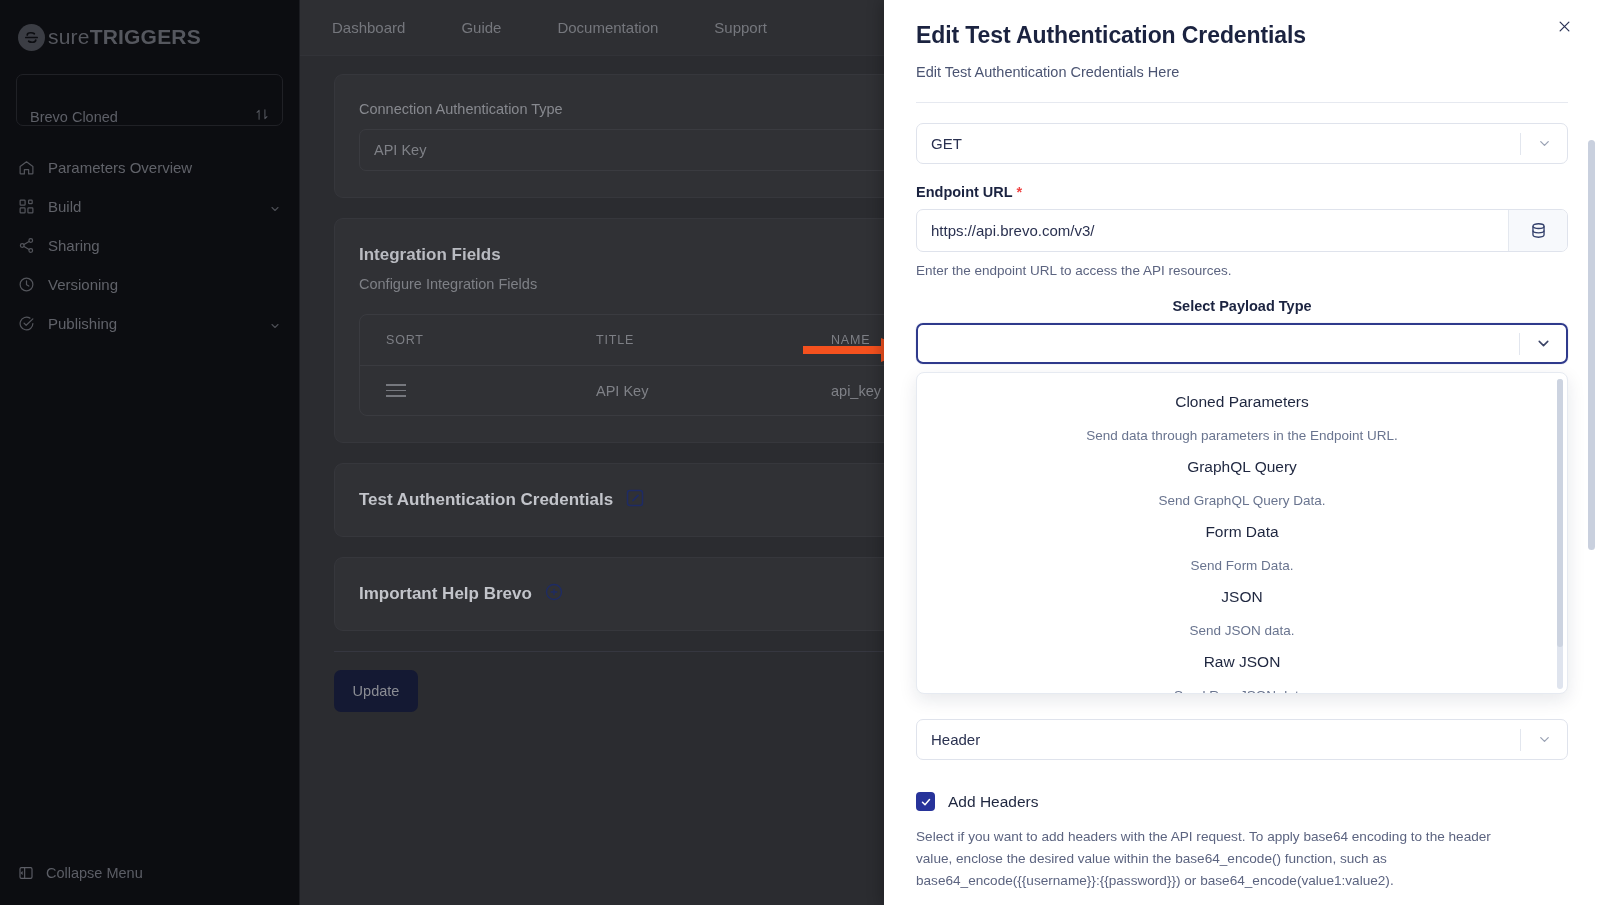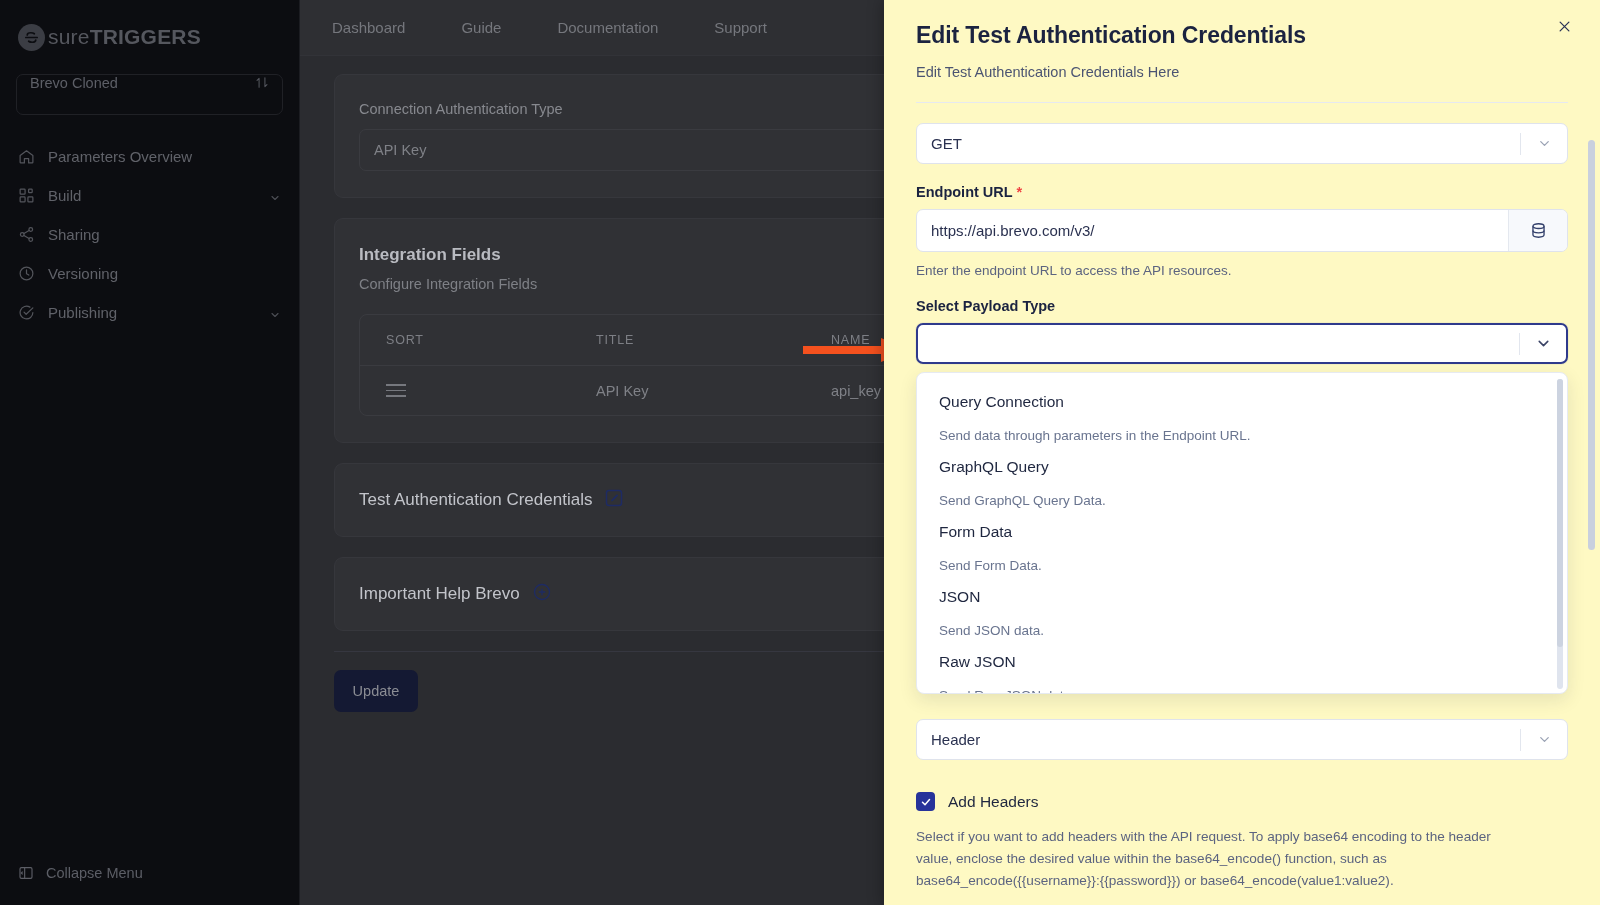--- a/index.html
+++ b/index.html
@@ -30,24 +30,24 @@
   }
   .brand-mark svg { display:block; }
   .brand-text {
     font-size: 21px; letter-spacing: .2px; color: #55575e;
   }
   .brand-text .b1 { font-weight: 400; }
   .brand-text .b2 { font-weight: 700; }
 
   .project-select {
     margin: 18px 16px 0 16px;
-    height: 41px;
+    height: 52px;
     border: 1px solid #202126;
     border-radius: 7px;
-    display: flex; align-items: flex-start;
+    display: flex; align-items: flex-end;
     padding: 0 13px;
     color: #5d5f67;
     font-size: 14.5px;
   }
   .project-select .ps-label { flex: 1; }
   .project-select .ps-icon { color: #4b4d55; font-size: 14px; }
 
   .nav { margin-top: 22px; }
   .nav-item {
     display: flex; align-items: center;
@@ -119,41 +119,41 @@
   .tbl .thead { color: #7d7f85; font-size: 12.5px; letter-spacing: .8px; }
   .tbl .trow { border-top: 1px solid #3a3b40; color: #7f8187; font-size: 14.5px; }
   .c-sort { width: 210px; }
   .c-title { width: 235px; }
   .c-name { width: 220px; }
   .burger { width: 20px; }
   .burger span { display:block; height: 1.6px; background: #76787e; margin: 4px 0; }
 
   .row-h { display: flex; align-items: center; gap: 12px; }
   .card.slim { padding: 24px; }
-  .slim-title { color: #c2c4ca; font-size: 17px; font-weight: 400; }
+  .slim-title { color: #c2c4ca; font-size: 17px; font-weight: 700; }
   .icn-sq, .icn-circ { flex: 0 0 auto; }
 
   .btn-update {
     margin-top: 10px;
     width: 84px; height: 42px;
     background: #141933;
     border-radius: 7px;
     color: #8b8d94; font-size: 14.5px;
     display: flex; align-items: center; justify-content: center;
   }
   .divider { width: 1120px; height: 1px; background: #363740; margin: 4px 0 18px 0; }
 
   
   .arrow { position: absolute; left: 803px; top: 335px; }
 
   
   .panel {
     position: absolute; right: 0; top: 0;
     width: 716px; height: 905px;
-    background: #fef9c3;
+    background: #ffffff;
     box-shadow: -2px 0 14px rgba(0,0,0,.28);
   }
   .panel-head { padding: 22px 32px 0 32px; }
   .panel-title {
     font-size: 23px; font-weight: 700; color: #1b2340; letter-spacing: -.1px;
   }
   .panel-sub { margin-top: 15px; font-size: 14.5px; color: #4b5472; }
   .panel-head-rule {
     margin-top: 22px; height: 1px; background: #e6e9f0;
   }
@@ -209,21 +209,21 @@
     display: flex; align-items: center; justify-content: center;
     color: #33406b;
   }
   .helper { margin-top: 11px; font-size: 13.5px; color: #5b6party; }
   .helper { color: #5d6party; }
   .helper { color: #5c6480; }
 
   .gap20 { height: 20px; }
 
   
-  .dd-wrap { position: relative; }
+  .dd-wrap { position: relative; text-align: center; }
   .dd {
     position: absolute; left: 0; top: 6px; width: 100%;
     background: #fff;
     border: 1px solid #e6eaf1;
     border-radius: 8px;
     box-shadow: 0 6px 18px rgba(22,30,60,.10);
     padding: 14px 0 10px 0;
     height: 322px;
     overflow: hidden;
     z-index: 5;
@@ -502,21 +502,21 @@
           <span class="sel-div"></span>
           <span class="sel-chev">
             <svg width="17" height="17" viewBox="0 0 24 24" fill="none" stroke="currentColor" stroke-width="2.2" stroke-linecap="round" stroke-linejoin="round">
                 <path d="m6 9 6 6 6-6"></path>
               </svg>
           </span>
         </div>
 
         <div class="dd" style="top:74px;">
           <div class="dd-item">
-            <div class="dd-title">Query Connection</div>
+            <div class="dd-title">Cloned Parameters</div>
             <div class="dd-desc">Send data through parameters in the Endpoint URL.</div>
           </div>
           <div class="dd-item">
             <div class="dd-title">GraphQL Query</div>
             <div class="dd-desc">Send GraphQL Query Data.</div>
           </div>
           <div class="dd-item">
             <div class="dd-title">Form Data</div>
             <div class="dd-desc">Send Form Data.</div>
           </div>

